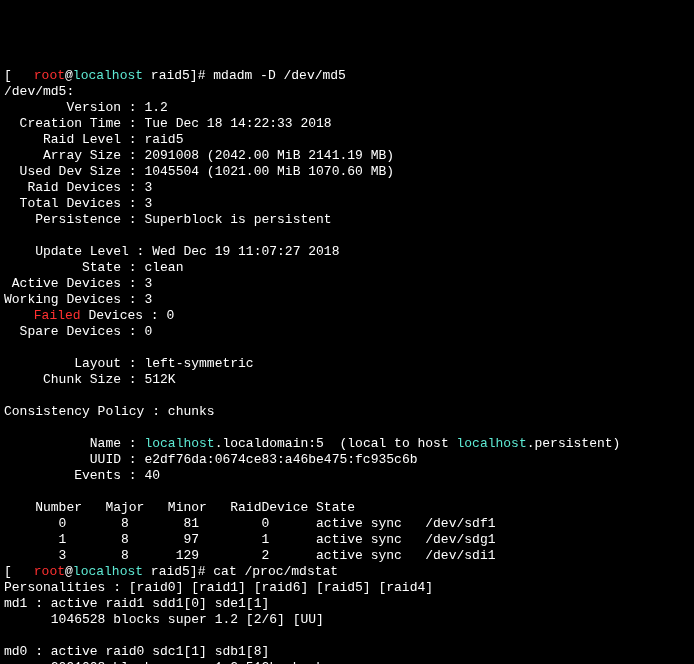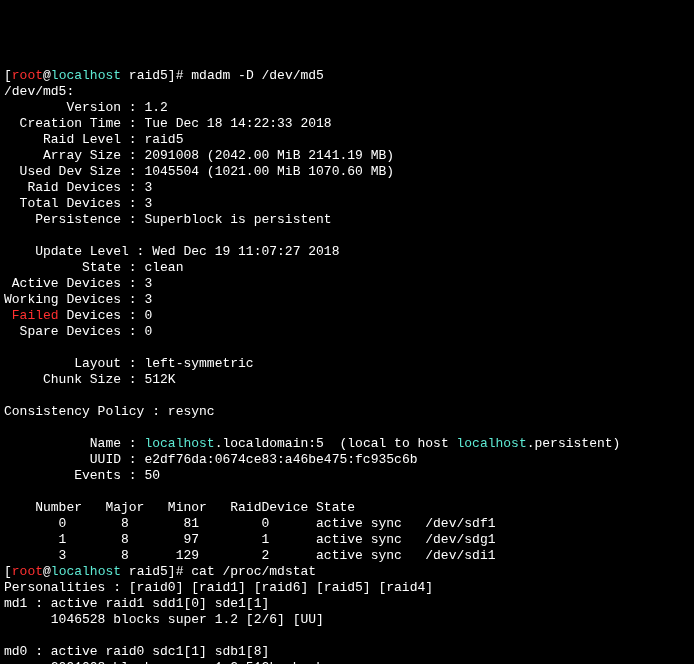--- a/index.html
+++ b/index.html
@@ -9,21 +9,21 @@
       color: #fff;
       font-family: "Courier New", monospace;
       font-size: 13px;
       line-height: 16px;
       white-space: pre;
       width: 694px;
       height: 664px;
       box-sizing: border-box;
       overflow: hidden;
     }
-    .red { color: #ff3030; }
+    .red { color: #ff3030; margin-left: 22px; }
     .magenta { color: #5eead4; }
   </style>
 </head>
 <body>
 
 
 
 <div><span><span>[</span><span class="red">root</span><span>@</span><span class="magenta">localhost</span><span> raid5]# </span><span>mdadm -D /dev/md5</span></span>
 <span>/dev/md5:</span>
 <span><span>        Version : </span><span>1.2</span></span>
@@ -38,25 +38,25 @@
 <span><span>    Update Level : </span><span>Wed Dec 19 11:07:27 2018</span></span>
 <span><span>          State : </span><span>clean</span></span>
 <span><span> Active Devices : </span><span>3</span></span>
 <span><span>Working Devices : </span><span>3</span></span>
 <span><span> </span><span class="red">Failed</span><span> Devices : </span><span>0</span></span>
 <span><span>  Spare Devices : </span><span>0</span></span>
 
 <span><span>         Layout : </span><span>left-symmetric</span></span>
 <span><span>     Chunk Size : </span><span>512K</span></span>
 
-<span><span>Consistency Policy : </span><span>resync</span></span>
+<span><span>Consistency Policy : </span><span>chunks</span></span>
 
 <span><span>           Name : </span><span class="magenta">localhost</span><span>.localdomain:5  (local to host </span><span class="magenta">localhost</span><span>.persistent)</span></span>
 <span><span>           UUID : </span><span>e2df76da:0674ce83:a46be475:fc935c6b</span></span>
-<span><span>         Events : </span><span>50</span></span>
+<span><span>         Events : </span><span>40</span></span>
 
 <span>    Number   Major   Minor   RaidDevice State</span>
 <span>       0       8       81        0      active sync   /dev/sdf1</span>
 <span>       1       8       97        1      active sync   /dev/sdg1</span>
 <span>       3       8      129        2      active sync   /dev/sdi1</span>
 <span><span>[</span><span class="red">root</span><span>@</span><span class="magenta">localhost</span><span> raid5]# </span><span>cat /proc/mdstat</span></span>
 <span>Personalities : [raid0] [raid1] [raid6] [raid5] [raid4]</span>
 <span>md1 : active raid1 sdd1[0] sde1[1]</span>
 <span>      1046528 blocks super 1.2 [2/6] [UU]</span>
 

